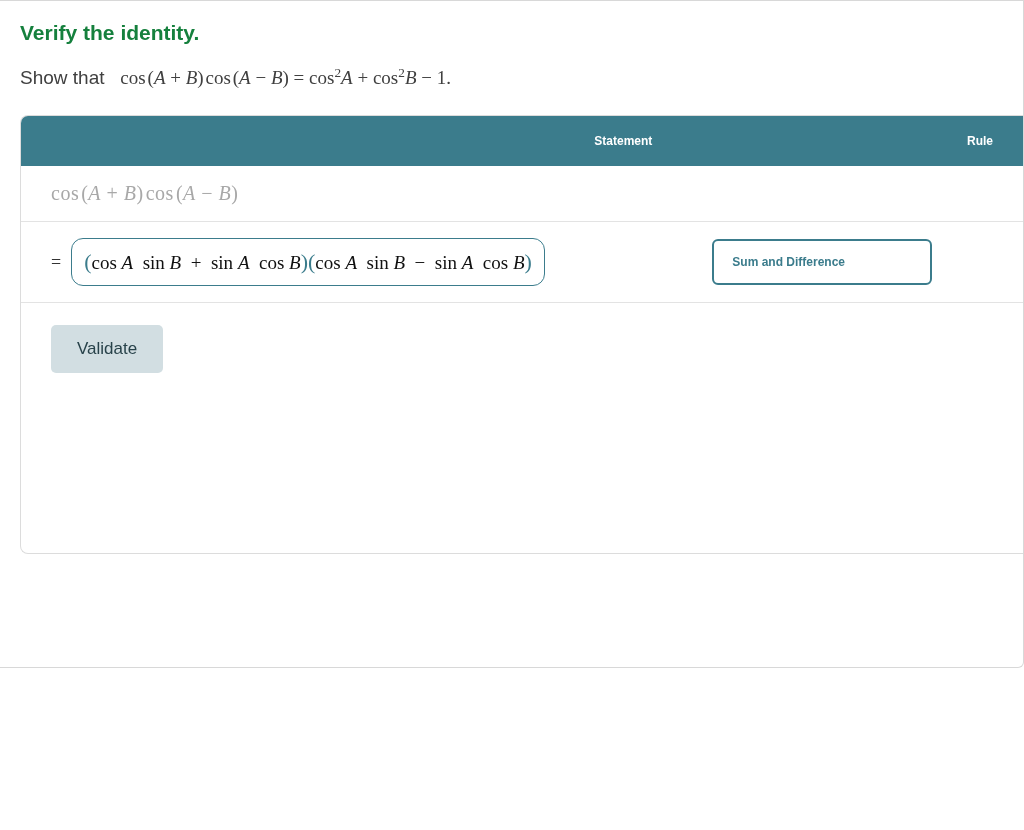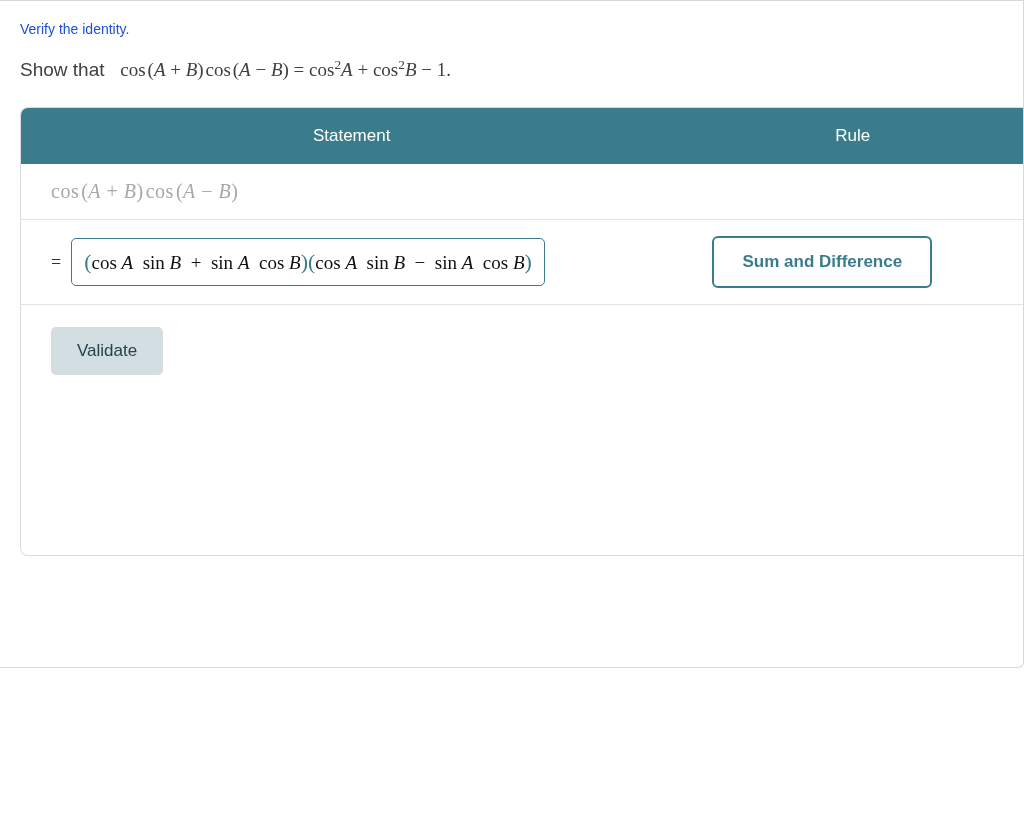--- a/index.html
+++ b/index.html
@@ -20,24 +20,24 @@
     .outer-container {
       border: 1px solid #d8d8d8;
       border-left: none;
       border-bottom: 1px solid #d8d8d8;
       border-radius: 0 0 6px 0;
       padding: 20px 0 20px 20px;
       height: 668px;
     }
 
     .instruction-title {
-      font-size: 14px;
-      font-weight: 400;
+      font-size: 21px;
+      font-weight: 700;
       margin-bottom: 18px;
-      color: #1d4ed8;
+      color: #15803d;
     }
 
     .instruction-text {
       font-size: 19px;
       line-height: 1.6;
       margin-bottom: 22px;
       color: #404040;
     }
 
     .math-serif {
@@ -66,23 +66,23 @@
 
     .proof-table {
       width: 100%;
       border-collapse: collapse;
     }
 
     .proof-table th {
       background: #3b7c8c;
       color: #fff;
       padding: 18px 30px;
-      font-size: 17px;
-      font-weight: 400;
-      text-align: center;
+      font-size: 12px;
+      font-weight: 700;
+      text-align: right;
     }
 
     .statement-col {
       width: 66%;
     }
 
     .rule-col {
       width: 34%;
     }
 
@@ -114,45 +114,45 @@
     }
 
     .equals-sign {
       font-family: Georgia, 'Times New Roman', Times, serif;
       font-size: 18px;
       color: #333;
     }
 
     .expr-input {
       border: 1px solid #3b7c8c;
-      border-radius: 5px;
+      border-radius: 12px;
       padding: 10px 12px;
       font-family: Georgia, 'Times New Roman', Times, serif;
       font-size: 19px;
       display: inline-block;
       color: #111;
       min-width: 300px;
     }
 
     .expr-input .big-paren {
       color: #3b7c8c;
       font-size: 22px;
       font-weight: 400;
     }
 
     .rule-select {
       border: 2px solid #3b7c8c;
       border-radius: 6px;
       padding: 14px 18px;
       color: #3b7c8c;
-      font-size: 17px;
+      font-size: 12px;
       font-weight: 600;
       display: inline-block;
       min-width: 220px;
-      text-align: center;
+      text-align: left;
     }
 
     .validate-row td {
       border-bottom: none;
       padding-top: 22px;
       padding-bottom: 180px;
     }
 
     .validate-btn {
       background: #d2dee2;

